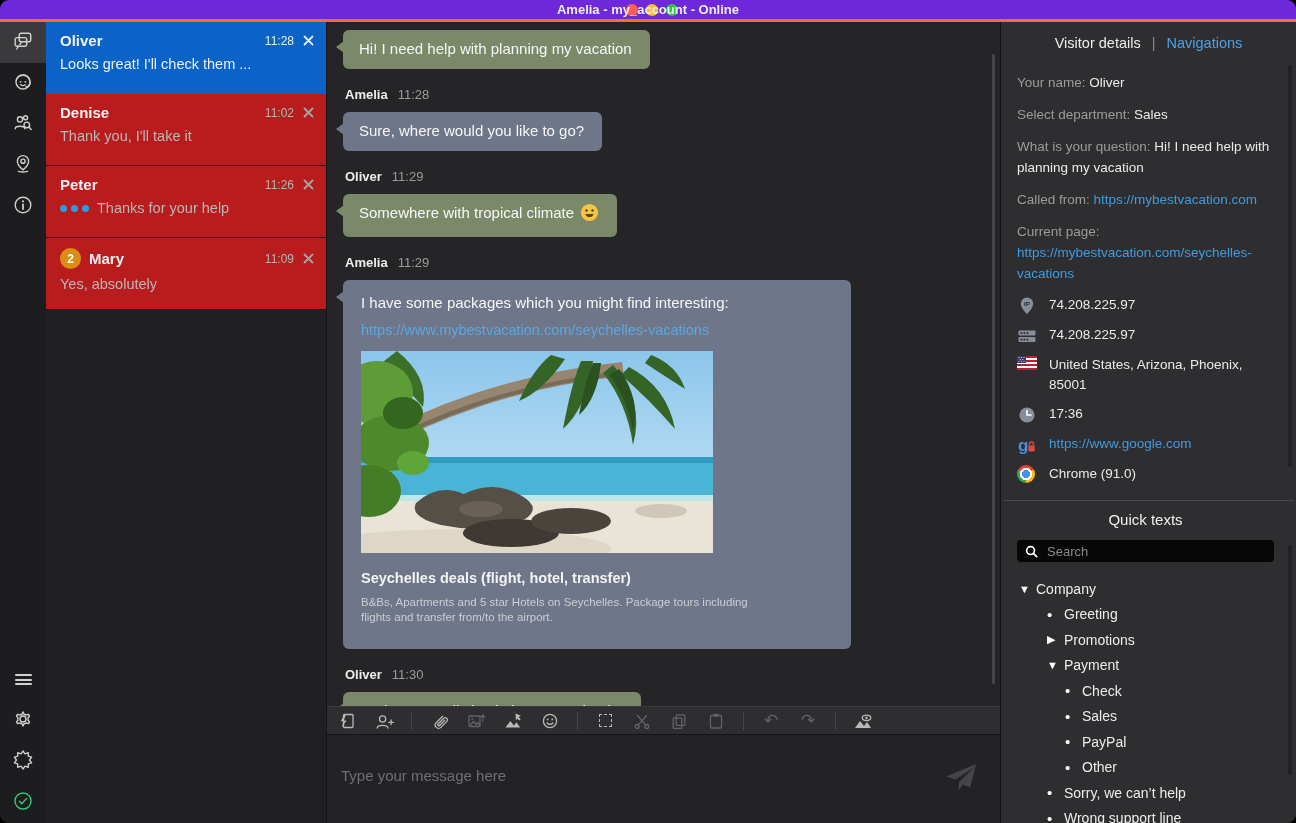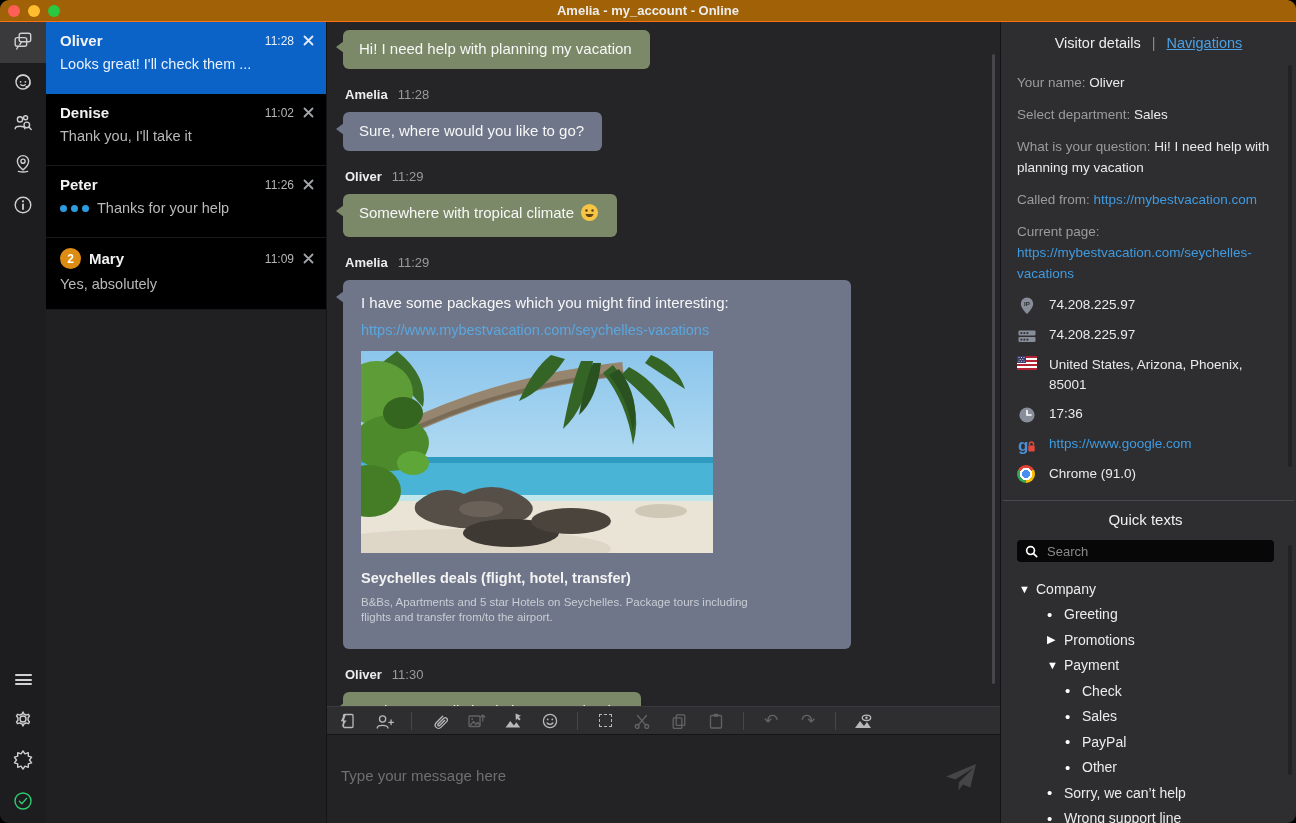--- a/index.html
+++ b/index.html
@@ -1,36 +1,36 @@
 <!DOCTYPE html>
 <html><head>
 <meta charset="utf-8">
 <style>
   html,body{margin:0;padding:0;background:#000;}
   *{box-sizing:border-box;font-family:"Liberation Sans","DejaVu Sans",sans-serif;}
   .stage{position:relative;width:1296px;height:823px;background:#000;}
   .window{position:absolute;inset:0;border-radius:9px;overflow:hidden;background:#29292c;box-shadow:inset 0 0 0 1px #0a0a0a;display:flex;flex-direction:column;}
   
-  .titlebar{height:22px;background:#a16207;display:flex;align-items:center;position:relative;flex:0 0 auto;border-bottom:1px solid #f97316;}
+  .titlebar{height:22px;background:#6d28d9;display:flex;align-items:center;position:relative;flex:0 0 auto;border-bottom:3px solid #f97316;justify-content:center;}
   .lights{display:flex;gap:8px;margin-left:8px;}
   .light{width:12px;height:12px;border-radius:50%;}
   .l-red{background:#ff5f57;} .l-yellow{background:#febc2e;} .l-green{background:#28c840;}
   .title{position:absolute;left:0;right:0;text-align:center;font-size:13px;font-weight:700;color:#ededed;}
   
   .body{flex:1;display:flex;min-height:0;}
   
   .rail{width:46px;background:#1d1d1f;display:flex;flex-direction:column;align-items:center;flex:0 0 auto;}
   .rail-item{width:46px;height:41px;display:flex;align-items:center;justify-content:center;cursor:pointer;}
   .rail-item.active{background:#3a3a3d;}
   .rail svg{stroke:#cfcfcf;fill:none;stroke-width:1.4;stroke-linecap:round;stroke-linejoin:round;}
   .rail .spacer{flex:1;}
   .hamburger i{display:block;width:17px;height:2px;background:#d2d2d2;border-radius:1px;margin:2.5px 0;}
   
   .chatlist{width:280px;background:#202023;display:flex;flex-direction:column;flex:0 0 auto;}
-  .chat-row{height:72px;background:#000000;border-bottom:1px solid #19191b;padding:10px 12px 0 14px;cursor:pointer;position:relative;}
+  .chat-row{height:72px;background:#b91c1c;border-bottom:1px solid #19191b;padding:10px 12px 0 14px;cursor:pointer;position:relative;}
   .chat-row.selected{background:#0b63c8;border-bottom-color:#0b63c8;}
   .crow-top{display:flex;align-items:center;}
   .cname{font-size:15px;font-weight:700;color:#f2f2f2;}
   .ctime{margin-left:auto;font-size:12px;color:#b5b5b5;}
   .chat-row.selected .ctime{color:#e8f0fa;}
   .cclose{margin-left:9px;cursor:pointer;display:flex;align-items:center;}
   .cclose svg{stroke:#a2a6ab;stroke-width:1.8;stroke-linecap:round;}
   .chat-row.selected .cclose svg{stroke:#e3ecf8;}
   .cprev{margin-top:7px;font-size:14.5px;color:#b9b9b9;white-space:nowrap;overflow:hidden;display:flex;align-items:center;gap:8px;}
   .chat-row.selected .cprev{color:#eaf1fb;}
@@ -66,21 +66,21 @@
   
   .composer{height:88px;background:#232325;display:flex;align-items:stretch;flex:0 0 auto;position:relative;}
   .composer textarea{flex:1;background:transparent;border:none;outline:none;resize:none;color:#ddd;font-size:15px;padding:32px 60px 0 14px;}
   .composer textarea::placeholder{color:#6f6f72;}
   .send{position:absolute;right:22px;top:26px;cursor:pointer;}
   .send svg{fill:#454548;}
   
   .rpanel{width:296px;background:#2e2e31;border-left:1px solid #141416;display:flex;flex-direction:column;flex:0 0 auto;font-size:13.5px;position:relative;}
   .rtabs{padding:13px 0 6px 0;text-align:center;color:#ededed;font-size:14.5px;}
   .rtabs .sep{color:#8a8a8a;margin:0 7px;}
-  .rtabs .linktab{color:#4aa0e5;text-decoration:underline;cursor:pointer;}
+  .rtabs .linktab{color:#4aa0e5;cursor:pointer;}
   .rtop{height:443px;overflow:hidden;padding:4px 22px 0 16px;position:relative;flex:0 0 auto;}
   .field{margin:11px 0;line-height:21px;}
   .flabel{color:#9b9b9b;}
   .fvalue{color:#eaeaea;}
   .fvalue.link{color:#3f9be0;cursor:pointer;}
   .drows{}
   .drow{display:flex;margin-bottom:9px;line-height:20px;}
   .dicon{width:24px;flex:0 0 auto;display:flex;justify-content:flex-start;align-items:flex-start;padding-top:1px;}
   .dval{color:#eaeaea;margin-left:8px;}
   .dval.link{color:#3f9be0;cursor:pointer;}

